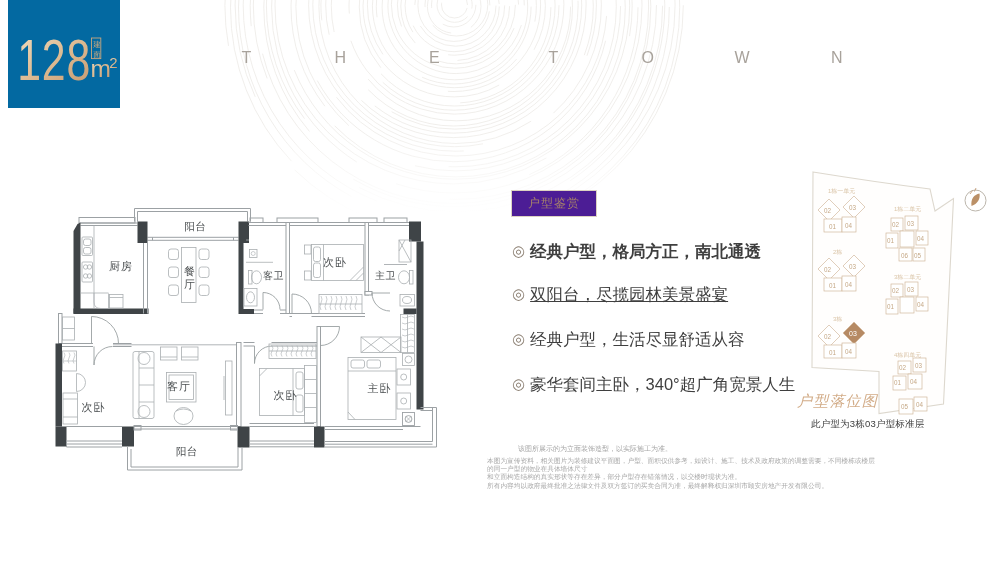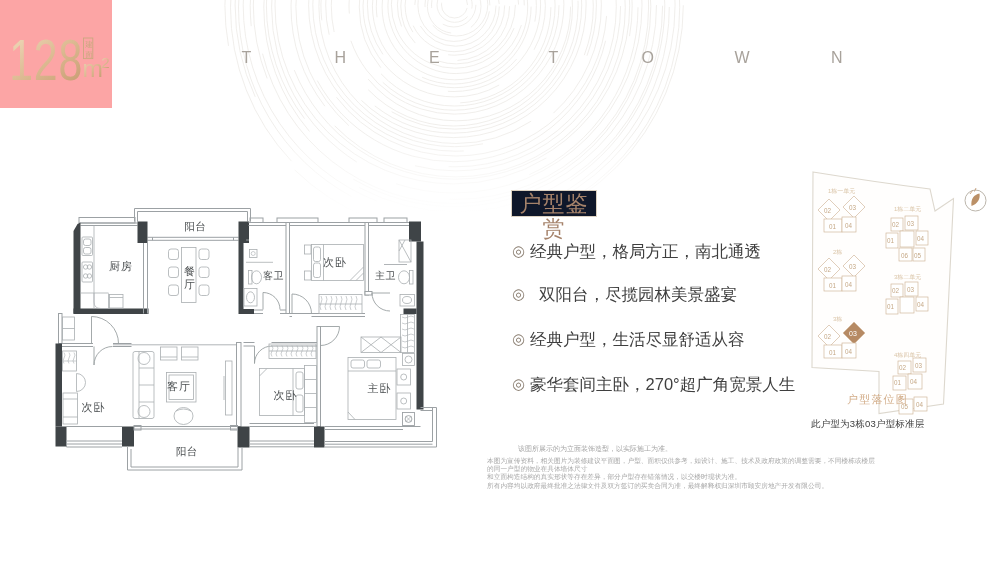--- a/index.html
+++ b/index.html
@@ -74,21 +74,21 @@
 <div class="abs" style="left:0;top:49px;width:1000px;height:20px;color:#a8a29b;font-size:16px;">
   <span class="abs" style="left:241.5px;">T</span>
   <span class="abs" style="left:334.5px;">H</span>
   <span class="abs" style="left:429px;">E</span>
   <span class="abs" style="left:548.5px;">T</span>
   <span class="abs" style="left:641.5px;">O</span>
   <span class="abs" style="left:734.5px;">W</span>
   <span class="abs" style="left:831px;">N</span>
 </div>
 
-<div class="abs" style="left:0;top:0;width:112px;height:108px;background:#fca5a5;text-align:center;">
+<div class="abs" style="left:8px;top:0;width:112px;height:108px;background:#0369a1;text-align:center;">
   <svg width="112" height="108" viewBox="0 0 112 108">
     <defs>
       <linearGradient id="gold" x1="0" y1="0" x2="0.8" y2="1">
         <stop offset="0" stop-color="#f2ddc0"></stop>
         <stop offset="0.55" stop-color="#dcba92"></stop>
         <stop offset="1" stop-color="#c89c73"></stop>
       </linearGradient>
     </defs>
 
     <g transform="translate(9.3,80.4) scale(0.738,1)">
@@ -442,37 +442,37 @@
 <text x="367.5" y="392" font-size="11" fill="#4c5052" letter-spacing="1" font-family="Liberation Sans,sans-serif">主卧</text>
 
 <g stroke="#aaaeb1" stroke-width="0.8">
   <rect x="62.5" y="317" width="12" height="23"></rect>
   <path d="M62.5,328.5 H74.5"></path>
 </g>
 
 </g>
 </svg>
 
-<div class="abs" style="left:511px;top:190px;width:84px;height:25px;border:1px solid #ddd2c2;background:#0f172a;
-     color:#a5826a;font-size:22px;line-height:25px;text-align:center;letter-spacing:1px;">户型鉴赏</div>
+<div class="abs" style="left:511px;top:190px;width:84px;height:25px;border:1px solid #ddd2c2;background:#4c1d95;
+     color:#a5826a;font-size:12px;line-height:25px;text-align:center;letter-spacing:1px;">户型鉴赏</div>
 
 <div class="abs" style="left:512px;top:241px;font-size:16.5px;color:#3f3f3f;letter-spacing:0px;">
-  <span style="color:#8d8174;font-size:15px;vertical-align:1px;">◎</span><span style="margin-left:5px;">经典户型，格局方正，南北通透</span>
+  <span style="color:#8d8174;font-size:15px;vertical-align:1px;">◎</span><span style="margin-left:5px;font-weight:bold;">经典户型，格局方正，南北通透</span>
 </div>
 
 <div class="abs" style="left:512px;top:284px;font-size:16.5px;color:#3f3f3f;letter-spacing:0px;">
-  <span style="color:#8d8174;font-size:15px;vertical-align:1px;">◎</span><span style="margin-left:14px;">双阳台，尽揽园林美景盛宴</span>
+  <span style="color:#8d8174;font-size:15px;vertical-align:1px;">◎</span><span style="margin-left:5px;text-decoration:underline;">双阳台，尽揽园林美景盛宴</span>
 </div>
 
 <div class="abs" style="left:512px;top:329px;font-size:16.5px;color:#3f3f3f;letter-spacing:0px;">
   <span style="color:#8d8174;font-size:15px;vertical-align:1px;">◎</span><span style="margin-left:5px;">经典户型，生活尽显舒适从容</span>
 </div>
 
 <div class="abs" style="left:512px;top:374px;font-size:16.5px;color:#3f3f3f;letter-spacing:0px;">
-  <span style="color:#8d8174;font-size:15px;vertical-align:1px;">◎</span><span style="margin-left:5px;">豪华套间主卧，270°超广角宽景人生</span>
+  <span style="color:#8d8174;font-size:15px;vertical-align:1px;">◎</span><span style="margin-left:5px;">豪华套间主卧，340°超广角宽景人生</span>
 </div>
 
 <div class="abs" style="left:518px;top:444px;font-size:7px;color:#a6a6a6;">该图所展示的为立面装饰造型，以实际施工为准。</div>
 
 <div class="abs" style="left:487px;top:457px;width:394px;font-size:6.7px;color:#a8a8a8;line-height:8.2px;">
   本图为宣传资料，相关图片为装修建议平面图，户型、面积仅供参考，如设计、施工、技术及政府政策的调整需要，不同楼栋或楼层的同一户型的物业在具体墙体尺寸<br>
   和立面构造结构的真实形状等存在差异，部分户型存在错落情况，以交楼时现状为准。<br>
   所有内容均以政府最终批准之法律文件及双方签订的买卖合同为准，最终解释权归深圳市颐安房地产开发有限公司。
 </div>
 
@@ -562,15 +562,15 @@
   <rect x="914" y="397" width="13" height="14" fill="#fff"></rect>
   <text x="899" y="370" font-size="6.3" fill="#c5a886" stroke="none">02</text>
   <text x="915" y="368" font-size="6.3" fill="#c5a886" stroke="none">03</text>
   <text x="894" y="385" font-size="6.3" fill="#c5a886" stroke="none">01</text>
   <text x="910" y="384" font-size="6.3" fill="#c5a886" stroke="none">04</text>
   <text x="901" y="409" font-size="6.3" fill="#c5a886" stroke="none">05</text>
   <text x="916" y="407" font-size="6.3" fill="#c5a886" stroke="none">04</text>
 </g>
 </svg>
 
-<div class="abs" style="left:847px;top:391.5px;font-size:11px;color:#d2ac88;letter-spacing:1.2px;">户型落位图</div>
+<div class="abs" style="left:797px;top:391.5px;font-size:15px;color:#d2ac88;letter-spacing:1.2px;font-style:italic;">户型落位图</div>
 
 <div class="abs" style="left:811px;top:417.5px;font-size:9.5px;color:#3a3a3a;letter-spacing:0.2px;text-align:center;">此户型为3栋03户型标准层</div>
 
 </body></html>

